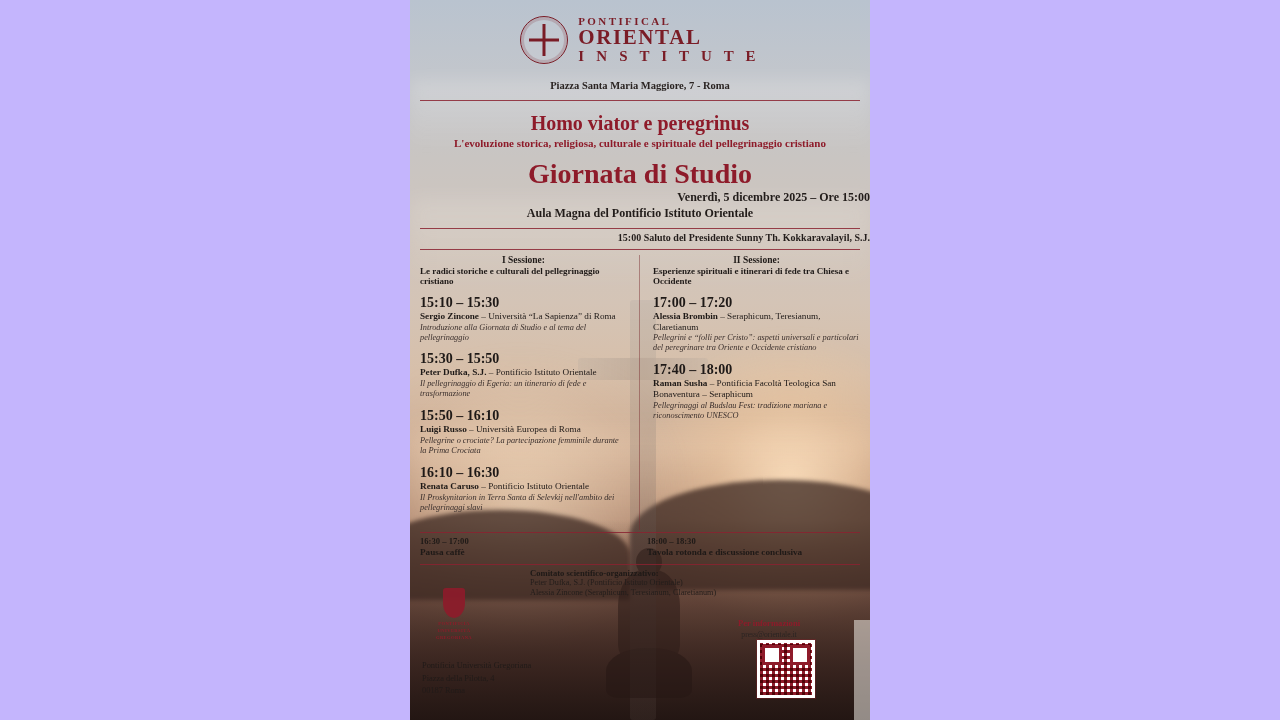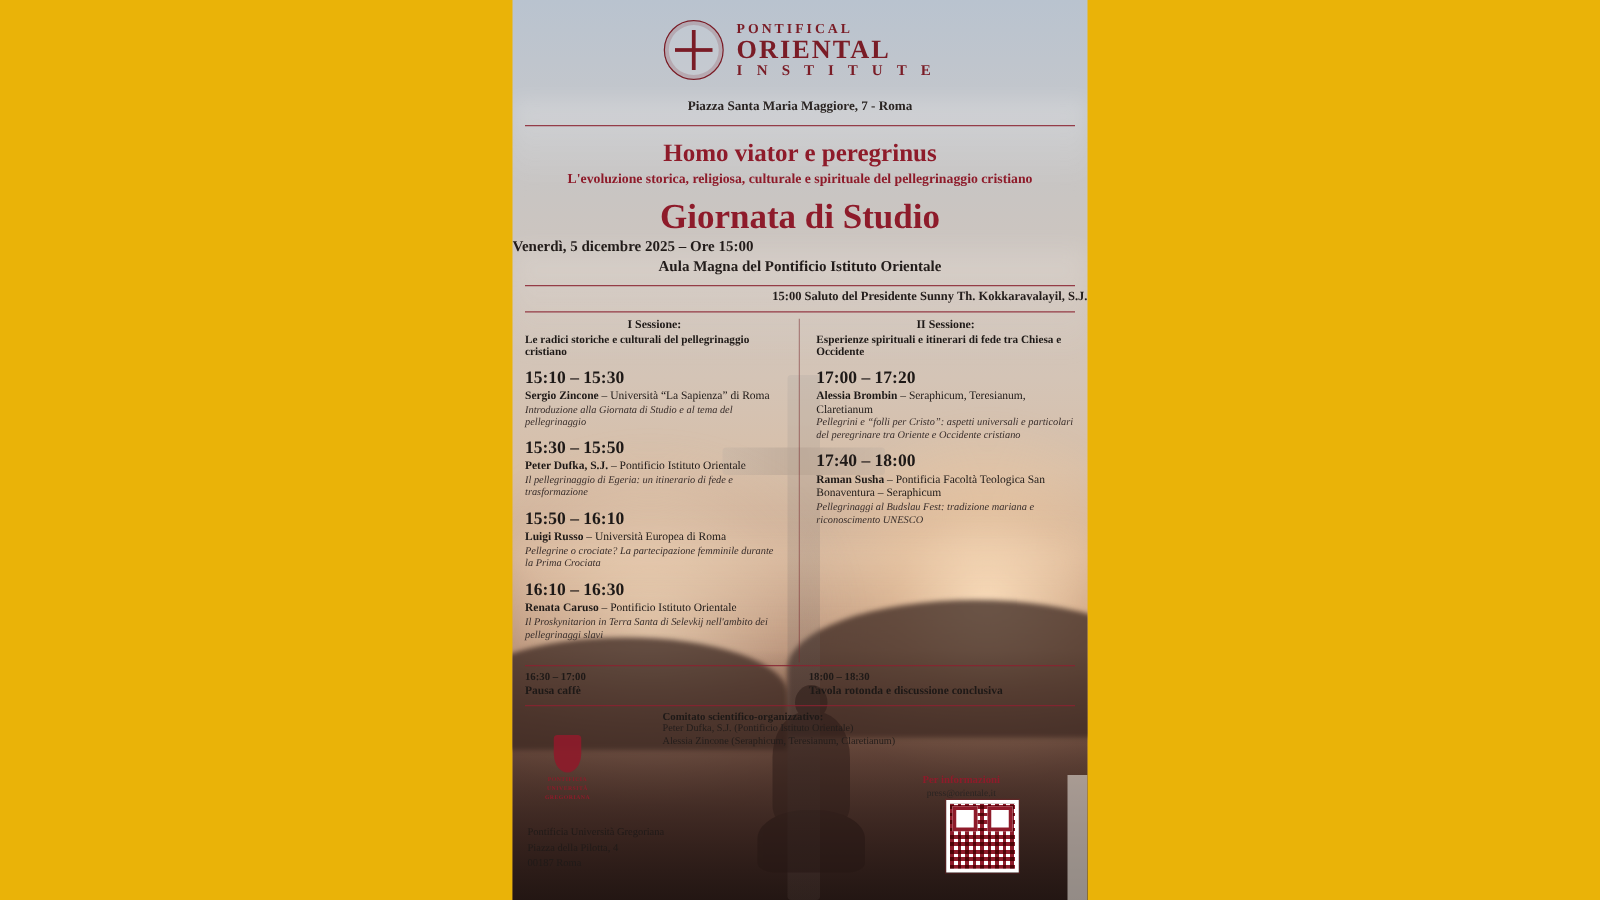--- a/index.html
+++ b/index.html
@@ -8,21 +8,21 @@
     background: #000;
     width: 1280px;
     height: 720px;
     overflow: hidden;
     font-family: "Liberation Serif", serif;
   }
   #stage {
     position: relative;
     width: 1280px;
     height: 720px;
-    background: #eab308;
+    background: #c4b5fd;
   }
   
   #poster {
     position: absolute;
     left: 410px;
     top: 0;
     width: 460px;
     height: 720px;
     overflow: hidden;
     background: linear-gradient(to bottom,
@@ -156,21 +156,21 @@
     width: 30px; height: 3px; background: #7a1c26;
   }
   .logo-text { text-align: left; line-height: 1.02; }
   .logo-l1 {
     font-size: 11px; letter-spacing: 2.4px; color: #7a1c26; font-weight: bold;
   }
   .logo-l2 {
     font-size: 21px; letter-spacing: 1.6px; color: #7a1c26; font-weight: bold;
   }
   .logo-l3 {
-    font-size: 12px; letter-spacing: 4.2px; color: #7a1c26; font-weight: bold;
+    font-size: 15px; letter-spacing: 4.2px; color: #7a1c26; font-weight: bold;
   }
   .address {
     position: absolute; left: 0; right: 0; top: 80px;
     text-align: center;
     font-size: 10.5px; font-weight: bold; color: #2a2422;
     font-family: "Liberation Serif", serif;
   }
   .rule {
     position: absolute;
     height: 1px;
@@ -192,21 +192,21 @@
     font-size: 11px; font-weight: bold;
   }
   .title2 {
     position: absolute; left: 0; right: 0; top: 158px;
     text-align: center;
     color: #8e1b2a;
     font-size: 28px; font-weight: bold;
   }
   .when {
     position: absolute; left: 0; right: 0; top: 190px;
-    text-align: left;
+    text-align: right;
     color: #221c1a;
     font-size: 12px; font-weight: bold;
   }
   .where {
     position: absolute; left: 0; right: 0; top: 206px;
     text-align: center;
     color: #221c1a;
     font-size: 12px; font-weight: bold;
   }
   .rule-2 { left: 10px; right: 10px; top: 228px; }

